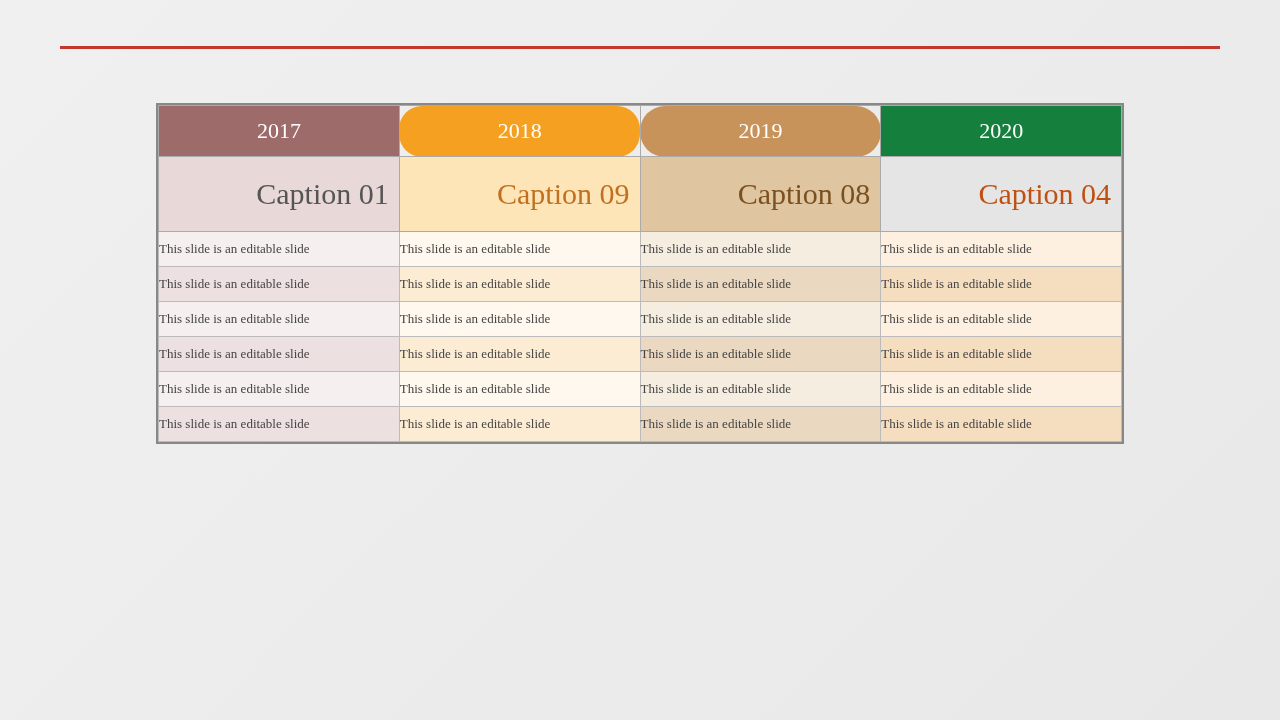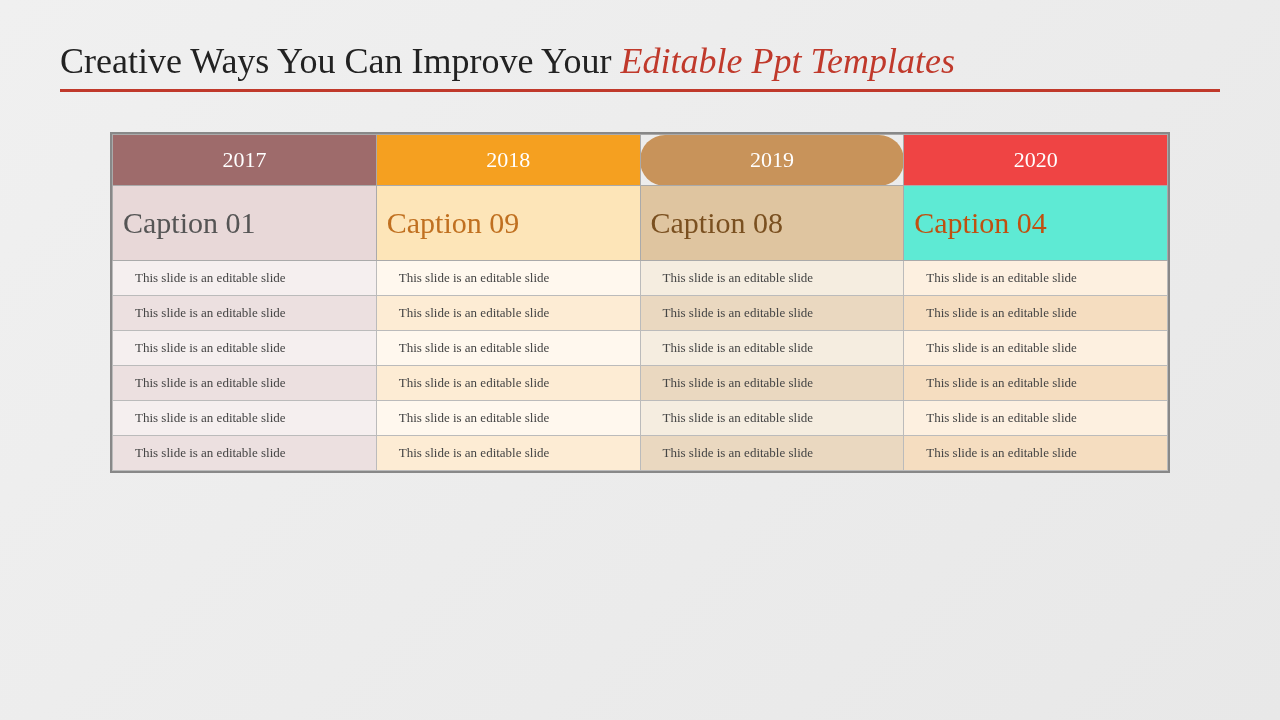--- a/index.html
+++ b/index.html
@@ -36,64 +36,64 @@
 
     .title-underline {
       height: 3px;
       background: #c0392b;
       width: 100%;
       margin-top: 6px;
       margin-bottom: 20px;
     }
 
     .table-wrapper {
-      width: 1060px;
+      width: 968px;
       border: 2px solid #888;
       border-collapse: collapse;
-      margin-top: 10px;
+      margin-top: 24px;
     }
 
     table {
       width: 100%;
       border-collapse: collapse;
     }
 
     
     .header-row td {
       text-align: center;
       font-size: 22px;
       color: white;
       padding: 12px 10px;
       font-weight: 400;
       border: 1px solid #aaa;
     }
 
     .col1-header { background: #9e6b6b; }
-    .col2-header { background: #f5a020; }
+    .col2-header { background: #f5a020; border-radius: 23px; }
     .col3-header { background: #c8935a; border-radius: 25px; }
-    .col4-header { background: #ef4444; }
+    .col4-header { background: #15803d; }
 
     
     .caption-row td {
-      text-align: left;
+      text-align: right;
       font-size: 30px;
       padding: 20px 10px;
       font-weight: 400;
       border: 1px solid #aaa;
     }
 
     .col1-caption { background: #e8d8d8; color: #555; }
     .col2-caption { background: #fde5b8; color: #c07020; }
     .col3-caption { background: #dfc5a0; color: #7a5020; }
-    .col4-caption { background: #5eead4; color: #c05010; }
+    .col4-caption { background: #e5e5e5; color: #c05010; }
 
     
     .data-row td {
       font-size: 13px;
-      padding: 9px 22px;
+      padding: 9px 0;
       border: 1px solid #bbb;
       color: #444;
     }
 
     .data-row.odd td { background: #ffffff; }
     .data-row.even td { background: #fef3e0; }
 
     .data-row.odd td.col1 { background: #f5efef; }
     .data-row.even td.col1 { background: #ece0e0; }
 
@@ -103,23 +103,20 @@
     .data-row.odd td.col3 { background: #f5ede0; }
     .data-row.even td.col3 { background: #ead8c0; }
 
     .data-row.odd td.col4 { background: #fdf0e0; }
     .data-row.even td.col4 { background: #f5ddc0; }
   </style>
 </head>
 <body>
 
 <div class="title-area">
-  <div class="title-line">
-    <span>Creative Ways You Can Improve Your </span><span class="highlight">Editable Ppt Templates</span>
-  </div>
   <div class="title-underline"></div>
 </div>
 
 <div class="table-wrapper">
   <table>
     <tbody>
 
       <tr class="header-row">
         <td class="col1-header">2017</td>
         <td class="col2-header">2018</td>

